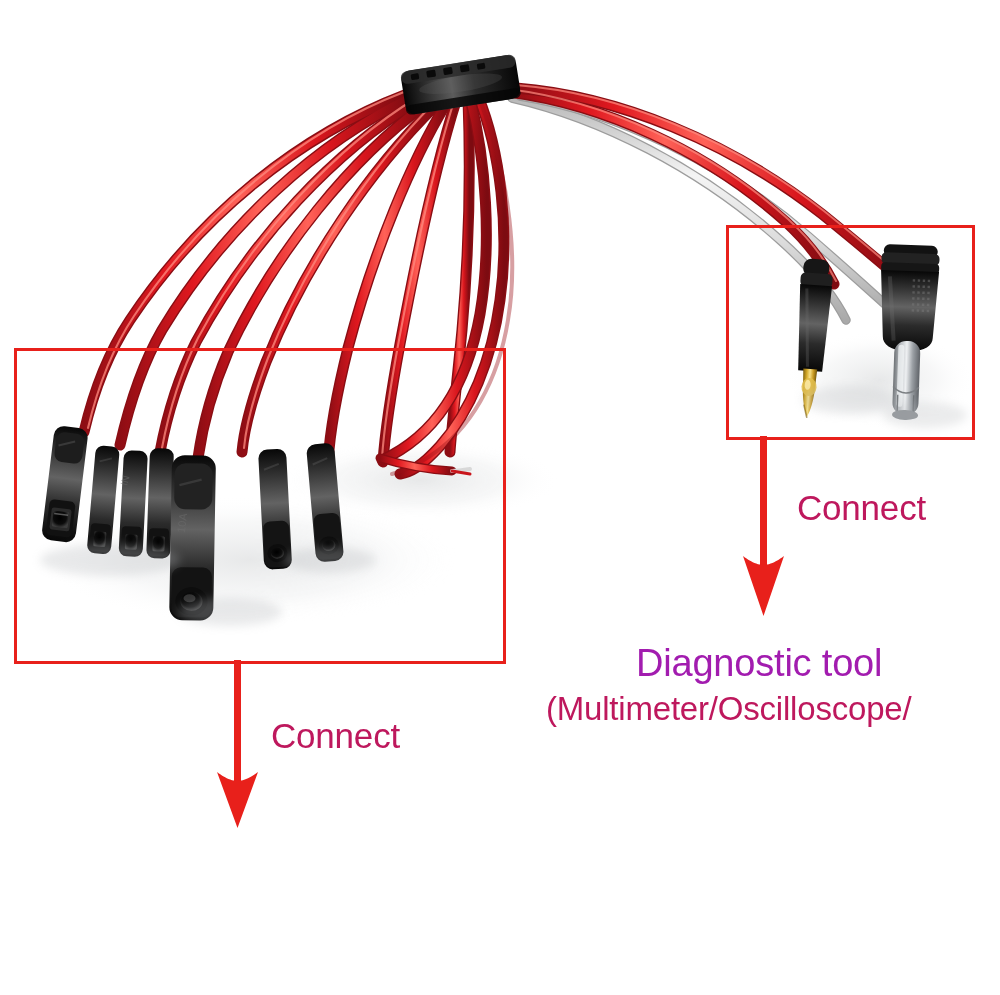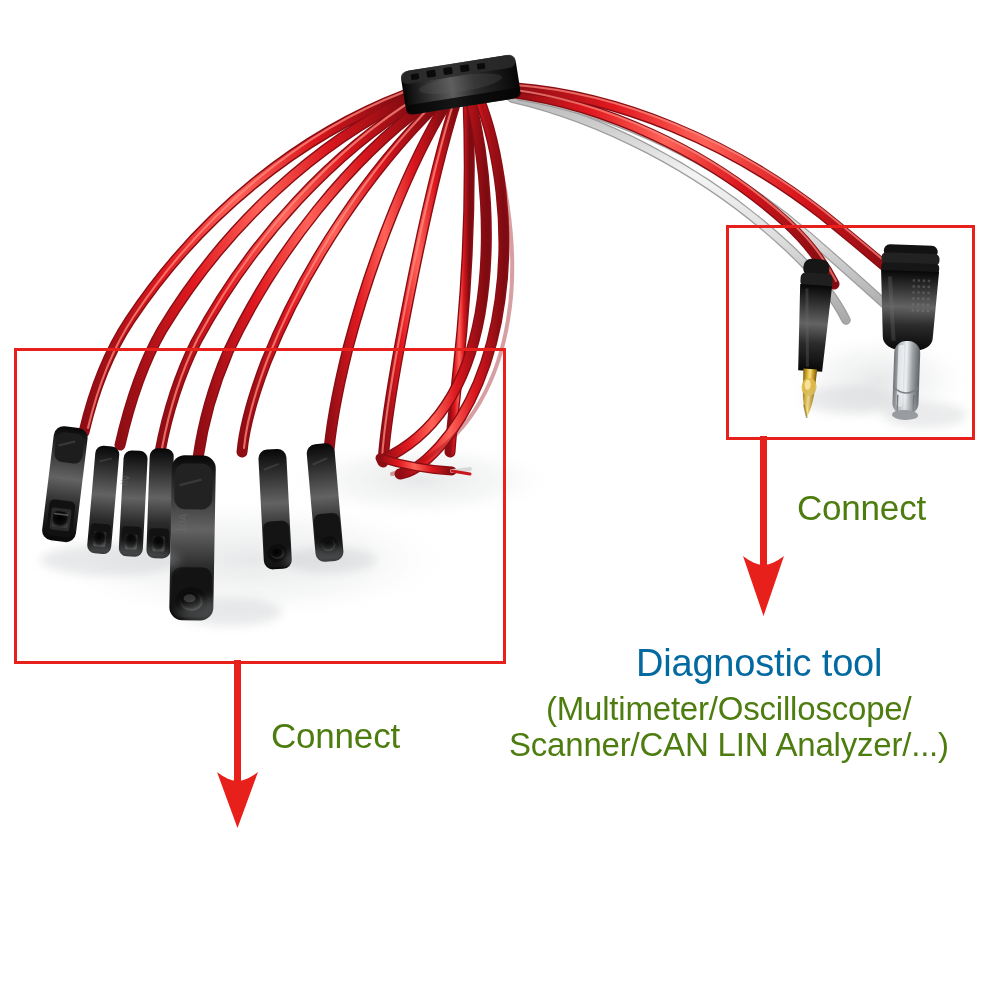--- a/index.html
+++ b/index.html
@@ -8,25 +8,25 @@
   #stage{
     position:relative;
     width:1000px;height:995px;
     background:#ffffff;
     overflow:hidden;
   }
   #photo{position:absolute;left:0;top:0;width:1000px;height:995px;}
   .anno-text{
     position:absolute;
     white-space:nowrap;
-    color:#4d7c0f;
+    color:#be185d;
     font-family:"Liberation Sans", sans-serif;
     letter-spacing:-0.2px;
   }
-  .anno-red{color:#0369a1;}
+  .anno-red{color:#a21caf;}
   .callout-box{
     position:absolute;
     border:3px solid #e8201b;
     box-sizing:border-box;
     background:transparent;
     pointer-events:none;
   }
   .arrow{position:absolute;}
 </style>
 </head>
@@ -336,15 +336,14 @@
     <rect x="22" y="0" width="7" height="133" fill="#e8201b"></rect>
     <path d="M25.5,180 L5,120 C5,120 16,129 25.5,129 C35,129 46,120 46,120 Z" fill="#e8201b"></path>
   </svg>
 
   <div class="anno-text" style="left:797px;top:488px;font-size:35px;">Connect</div>
 
   <div class="anno-text anno-red" style="left:636px;top:642px;font-size:38px;">Diagnostic tool</div>
 
   <div class="anno-text" style="left:546px;top:690px;font-size:33px;">(Multimeter/Oscilloscope/</div>
 
-  <div class="anno-text" style="left:509px;top:726px;font-size:33px;">Scanner/CAN LIN Analyzer/...)</div>
 
 </div>
 
 </body></html>

